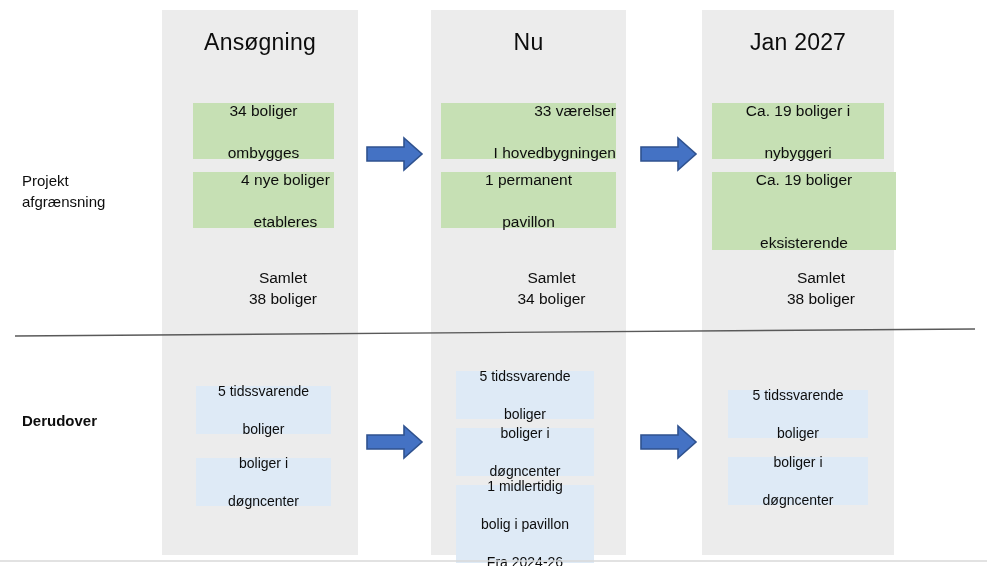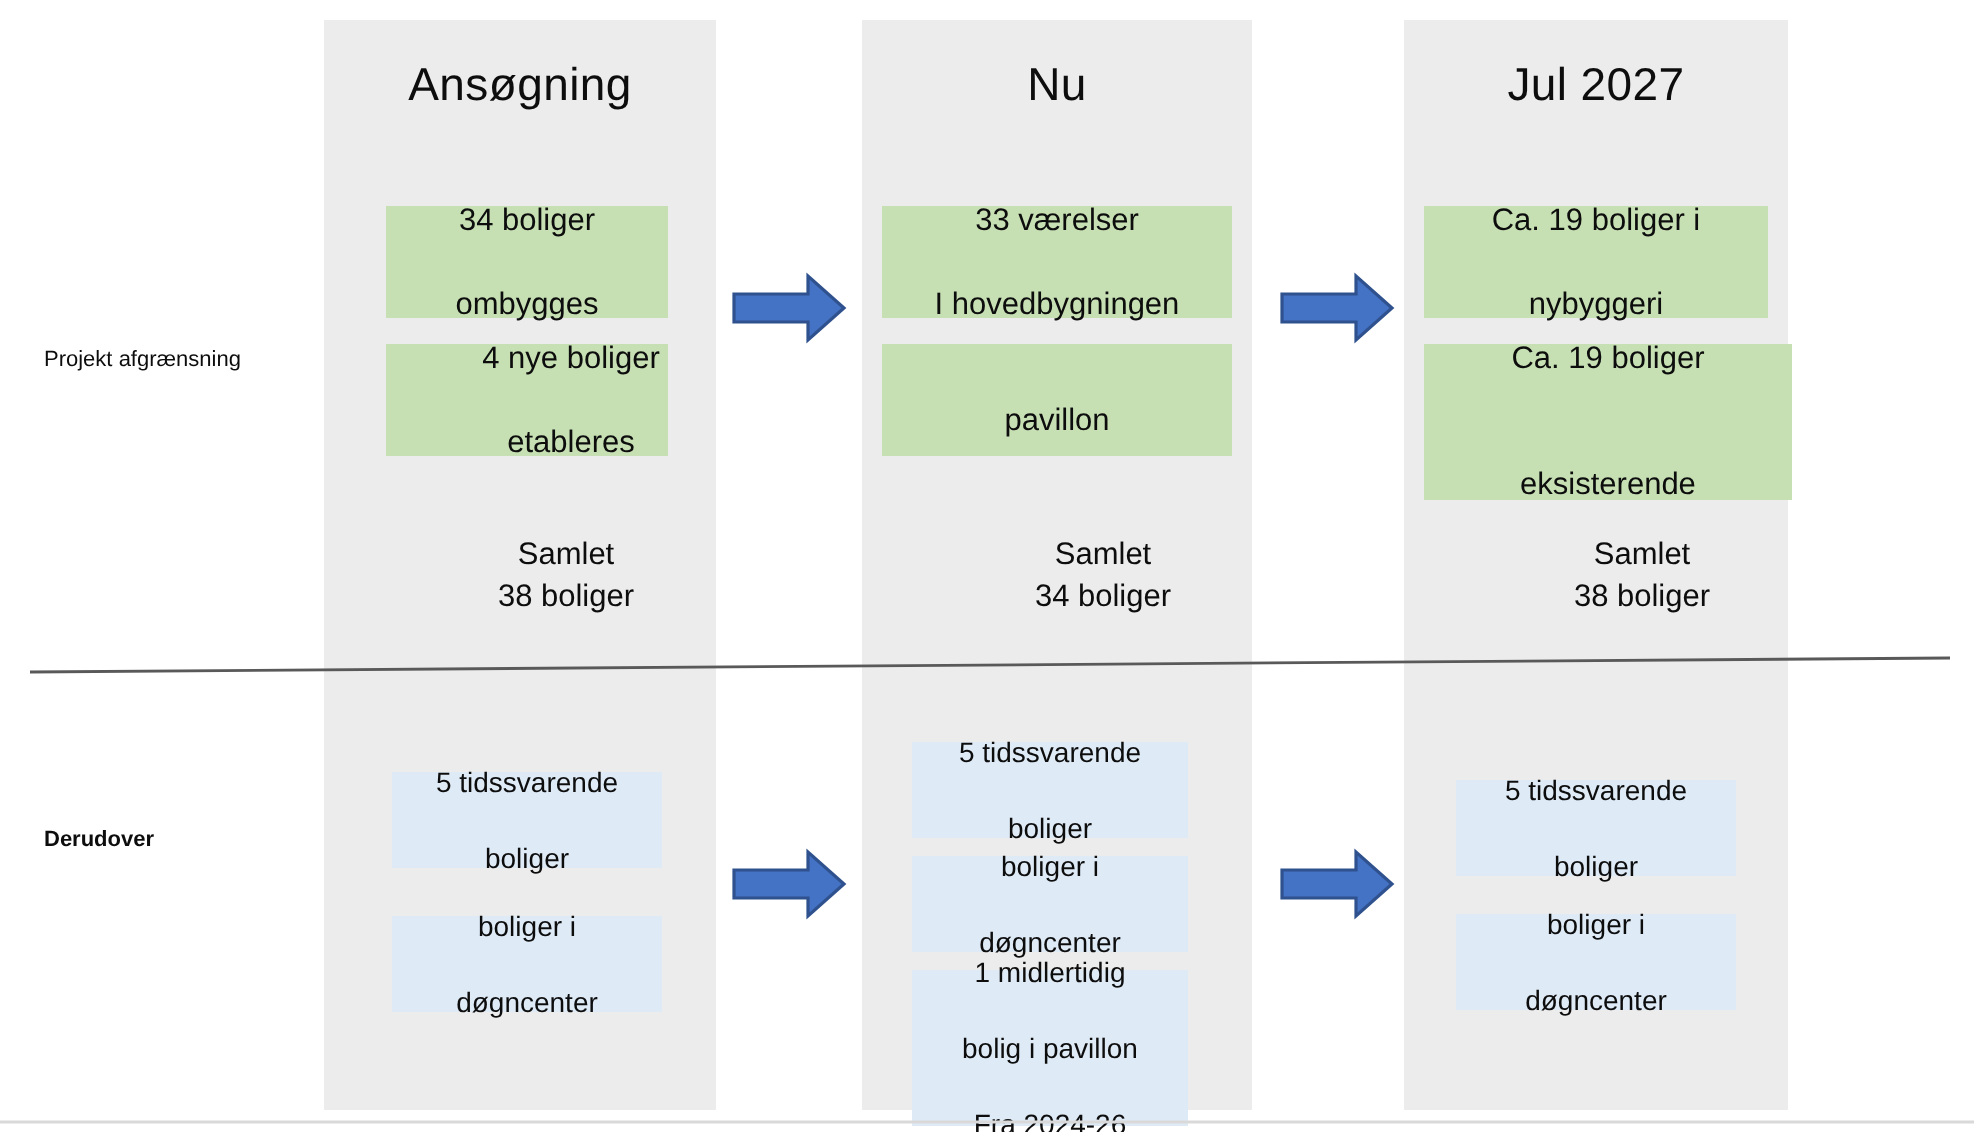--- a/index.html
+++ b/index.html
@@ -64,21 +64,21 @@
     font-size: 15.5px;
     line-height: 21px;
     color: #0d0d0d;
     margin-left: 23px;
   }
 
   
   .row-label {
     position: absolute;
     text-align: left;
-    font-size: 11px;
+    font-size: 15px;
     line-height: 21px;
     color: #0d0d0d;
   }
 
   
   .arrow {
     position: absolute;
   }
 
   
@@ -90,21 +90,21 @@
 <body>
 
 <div id="canvas">
 
   <div class="col-panel" style="left:162px; top:10px; width:196px; height:545px;"></div>
   <div class="col-panel" style="left:431px; top:10px; width:195px; height:545px;"></div>
   <div class="col-panel" style="left:702px; top:10px; width:192px; height:545px;"></div>
 
   <div class="stage-title" style="left:162px; top:28px; width:196px;">Ansøgning</div>
   <div class="stage-title" style="left:431px; top:28px; width:195px;">Nu</div>
-  <div class="stage-title" style="left:702px; top:28px; width:192px;">Jul 2027</div>
+  <div class="stage-title" style="left:702px; top:28px; width:192px;">Jan 2027</div>
 
   <div class="row-label" style="left:22px; top:170px; width:130px;">
     <span>Projekt</span>
     <span>afgrænsning</span>
   </div>
 
   <div class="box box-green" style="left:193px; top:103px; width:141px; height:56px;">
     <span>
       <span>34 boliger</span><br>
       <span>ombygges</span>
@@ -114,29 +114,29 @@
     <span>
       <span>4 nye boliger</span><br>
       <span>etableres</span>
     </span>
   </div>
   <div class="summary" style="left:162px; top:267px; width:196px;">
     <span>Samlet</span><br>
     <span>38 boliger</span>
   </div>
 
-  <div class="box box-green" style="left:441px; top:103px; width:175px; height:56px;">
+  <div class="box box-green" style="left:441px; top:103px; width:175px; height:56px;text-align:right;">
     <span>
       <span>33 værelser</span><br>
       <span>I hovedbygningen</span>
     </span>
   </div>
   <div class="box box-green" style="left:441px; top:172px; width:175px; height:56px;">
     <span>
-      <br>
+      <span>1 permanent</span><br>
       <span>pavillon</span>
     </span>
   </div>
   <div class="summary" style="left:431px; top:267px; width:195px;">
     <span>Samlet</span><br>
     <span>34 boliger</span>
   </div>
 
   <div class="box box-green" style="left:712px; top:103px; width:172px; height:56px;">
     <span>

